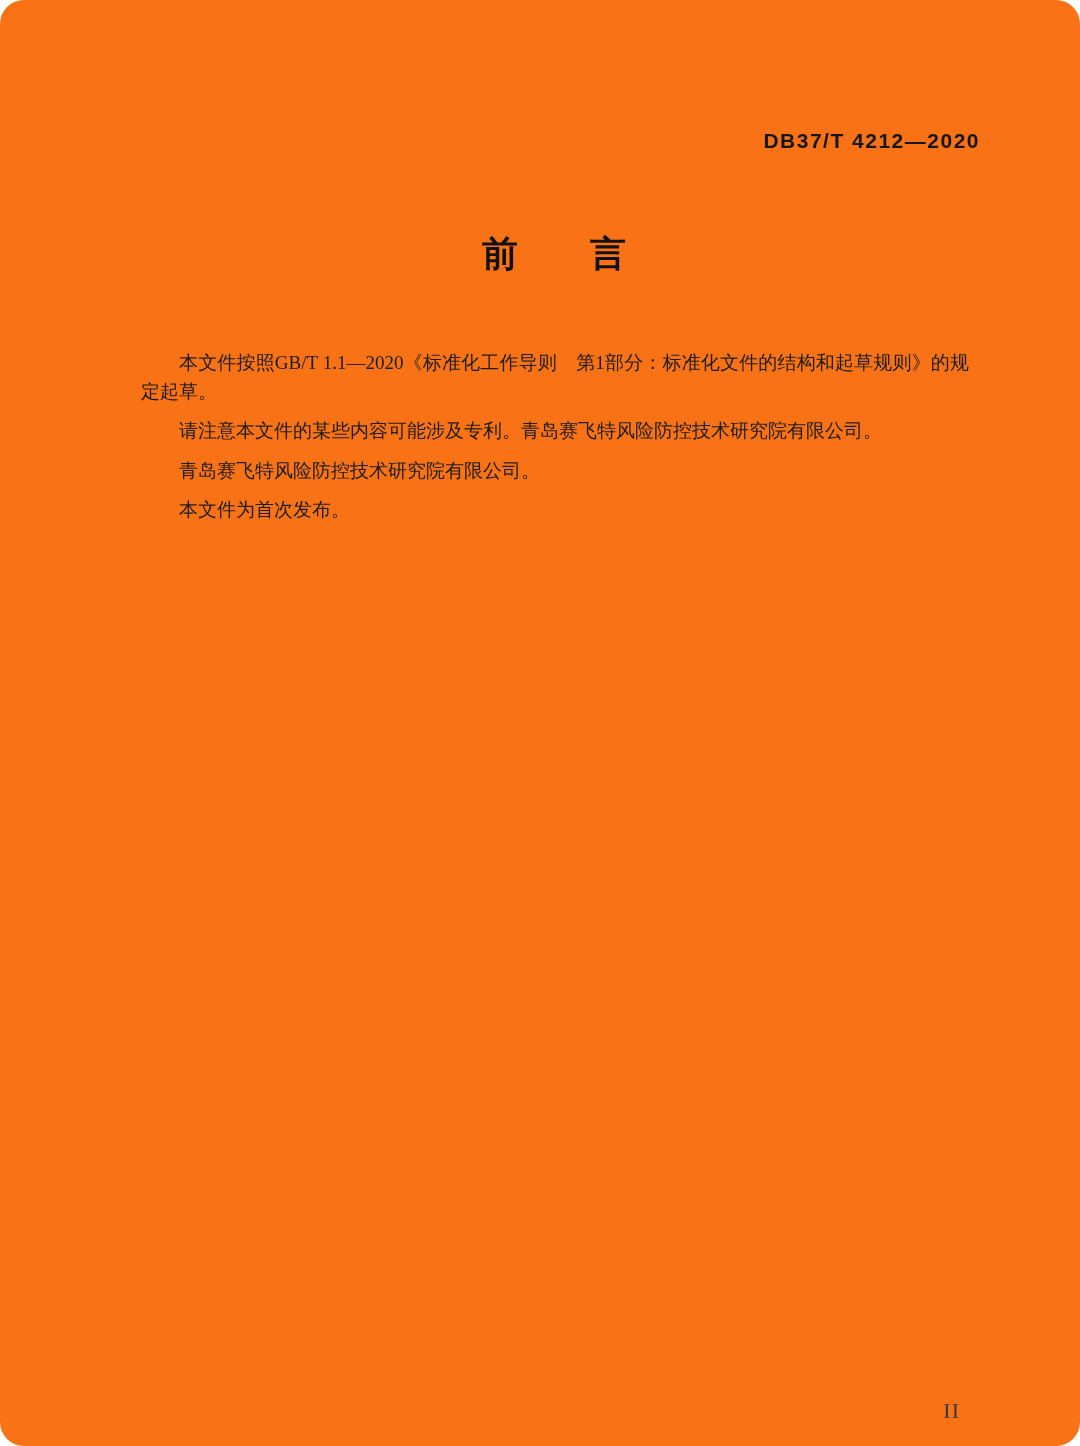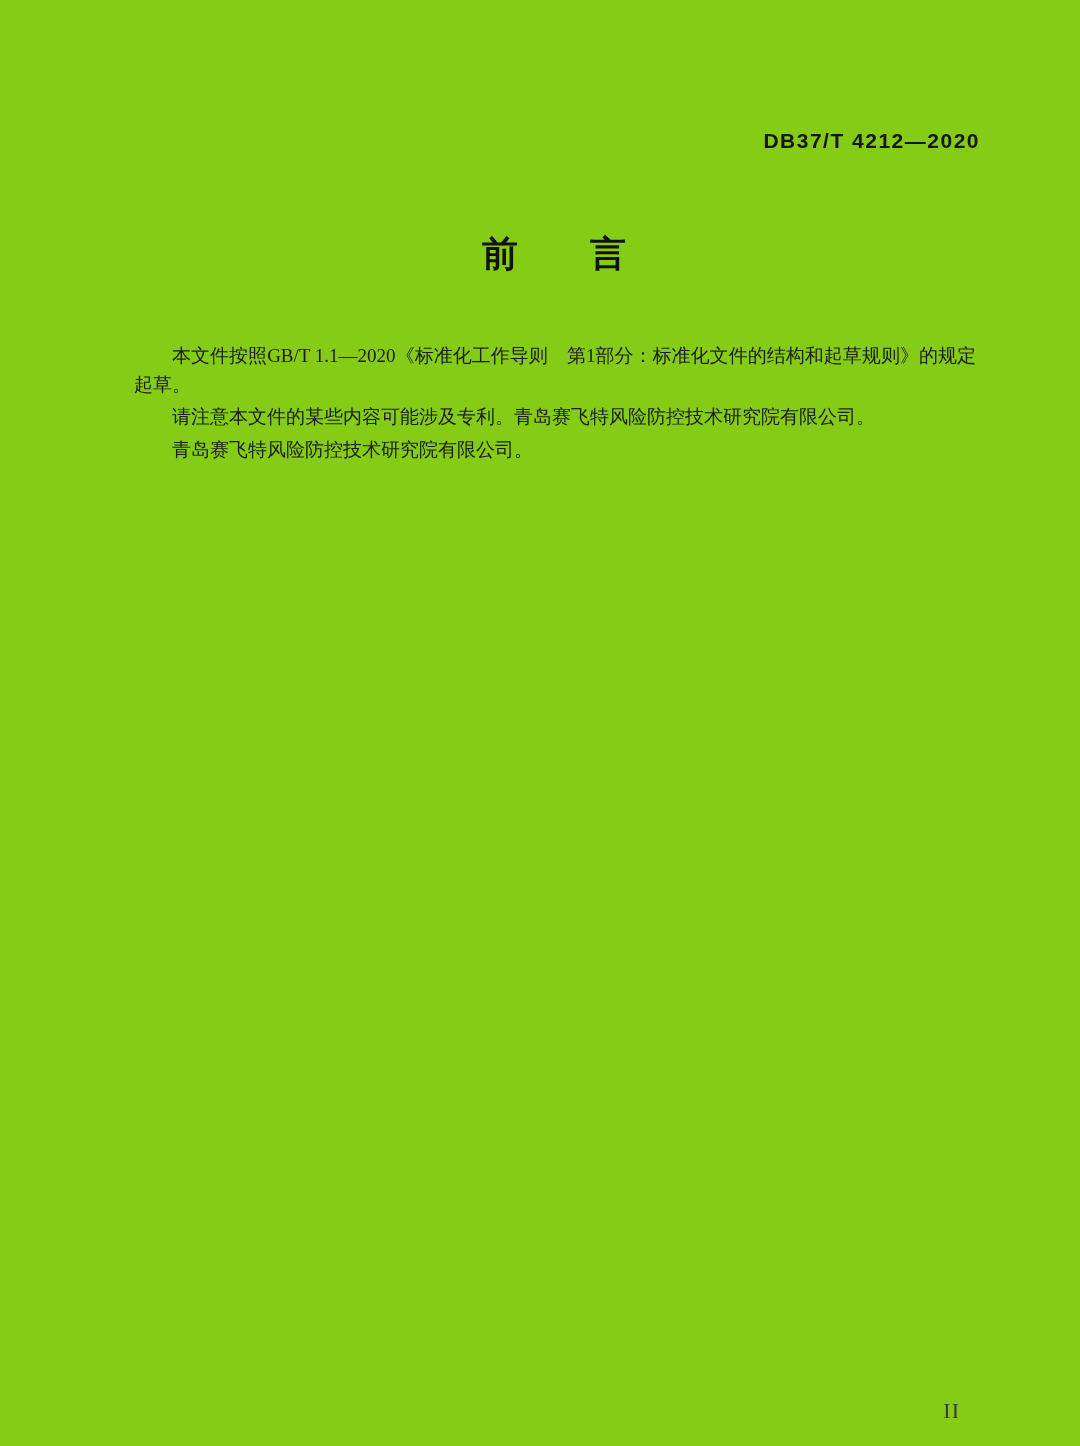--- a/index.html
+++ b/index.html
@@ -4,24 +4,25 @@
 <style>
   html, body {
     margin: 0;
     padding: 0;
     background: #ffffff;
   }
   .page {
     position: relative;
     width: 1080px;
     height: 1446px;
-    background: #84cc16;
+    background: #f97316;
     color: #1c1c1c;
     font-family: "Liberation Serif", "DejaVu Serif", serif;
     overflow: hidden;
+    border-radius: 24px;
   }
   .header-code {
     position: absolute;
     top: 129px;
     right: 100px;
     font-family: "Liberation Sans", "DejaVu Sans", sans-serif;
     font-weight: 700;
     font-size: 21px;
     letter-spacing: 1.5px;
     color: #161616;
@@ -44,21 +45,21 @@
     position: absolute;
     top: 338px;
     left: 130px;
     width: 850px;
     font-size: 19px;
     line-height: 28.5px;
     text-align: justify;
     color: #1c1c1c;
   }
   .body-text p {
-    margin: 4px;
+    margin: 11px;
     text-indent: 2em;
   }
   .page-number {
     position: absolute;
     top: 1398px;
     right: 120px;
     font-size: 22px;
     letter-spacing: 1px;
     color: #3a3a3a;
     font-family: "Liberation Serif", "DejaVu Serif", serif;
@@ -70,17 +71,18 @@
 <div class="page">
 
   <div class="header-code">DB37/T 4212—2020</div>
 
   <h1 class="doc-title">前　　言</h1>
 
   <div class="body-text">
     <p>本文件按照GB/T 1.1—2020《标准化工作导则　第1部分：标准化文件的结构和起草规则》的规定起草。</p>
     <p>请注意本文件的某些内容可能涉及专利。青岛赛飞特风险防控技术研究院有限公司。</p>
     <p>青岛赛飞特风险防控技术研究院有限公司。</p>
+    <p>本文件为首次发布。</p>
   </div>
 
   <div class="page-number">II</div>
 
 </div>
 
 </body></html>

